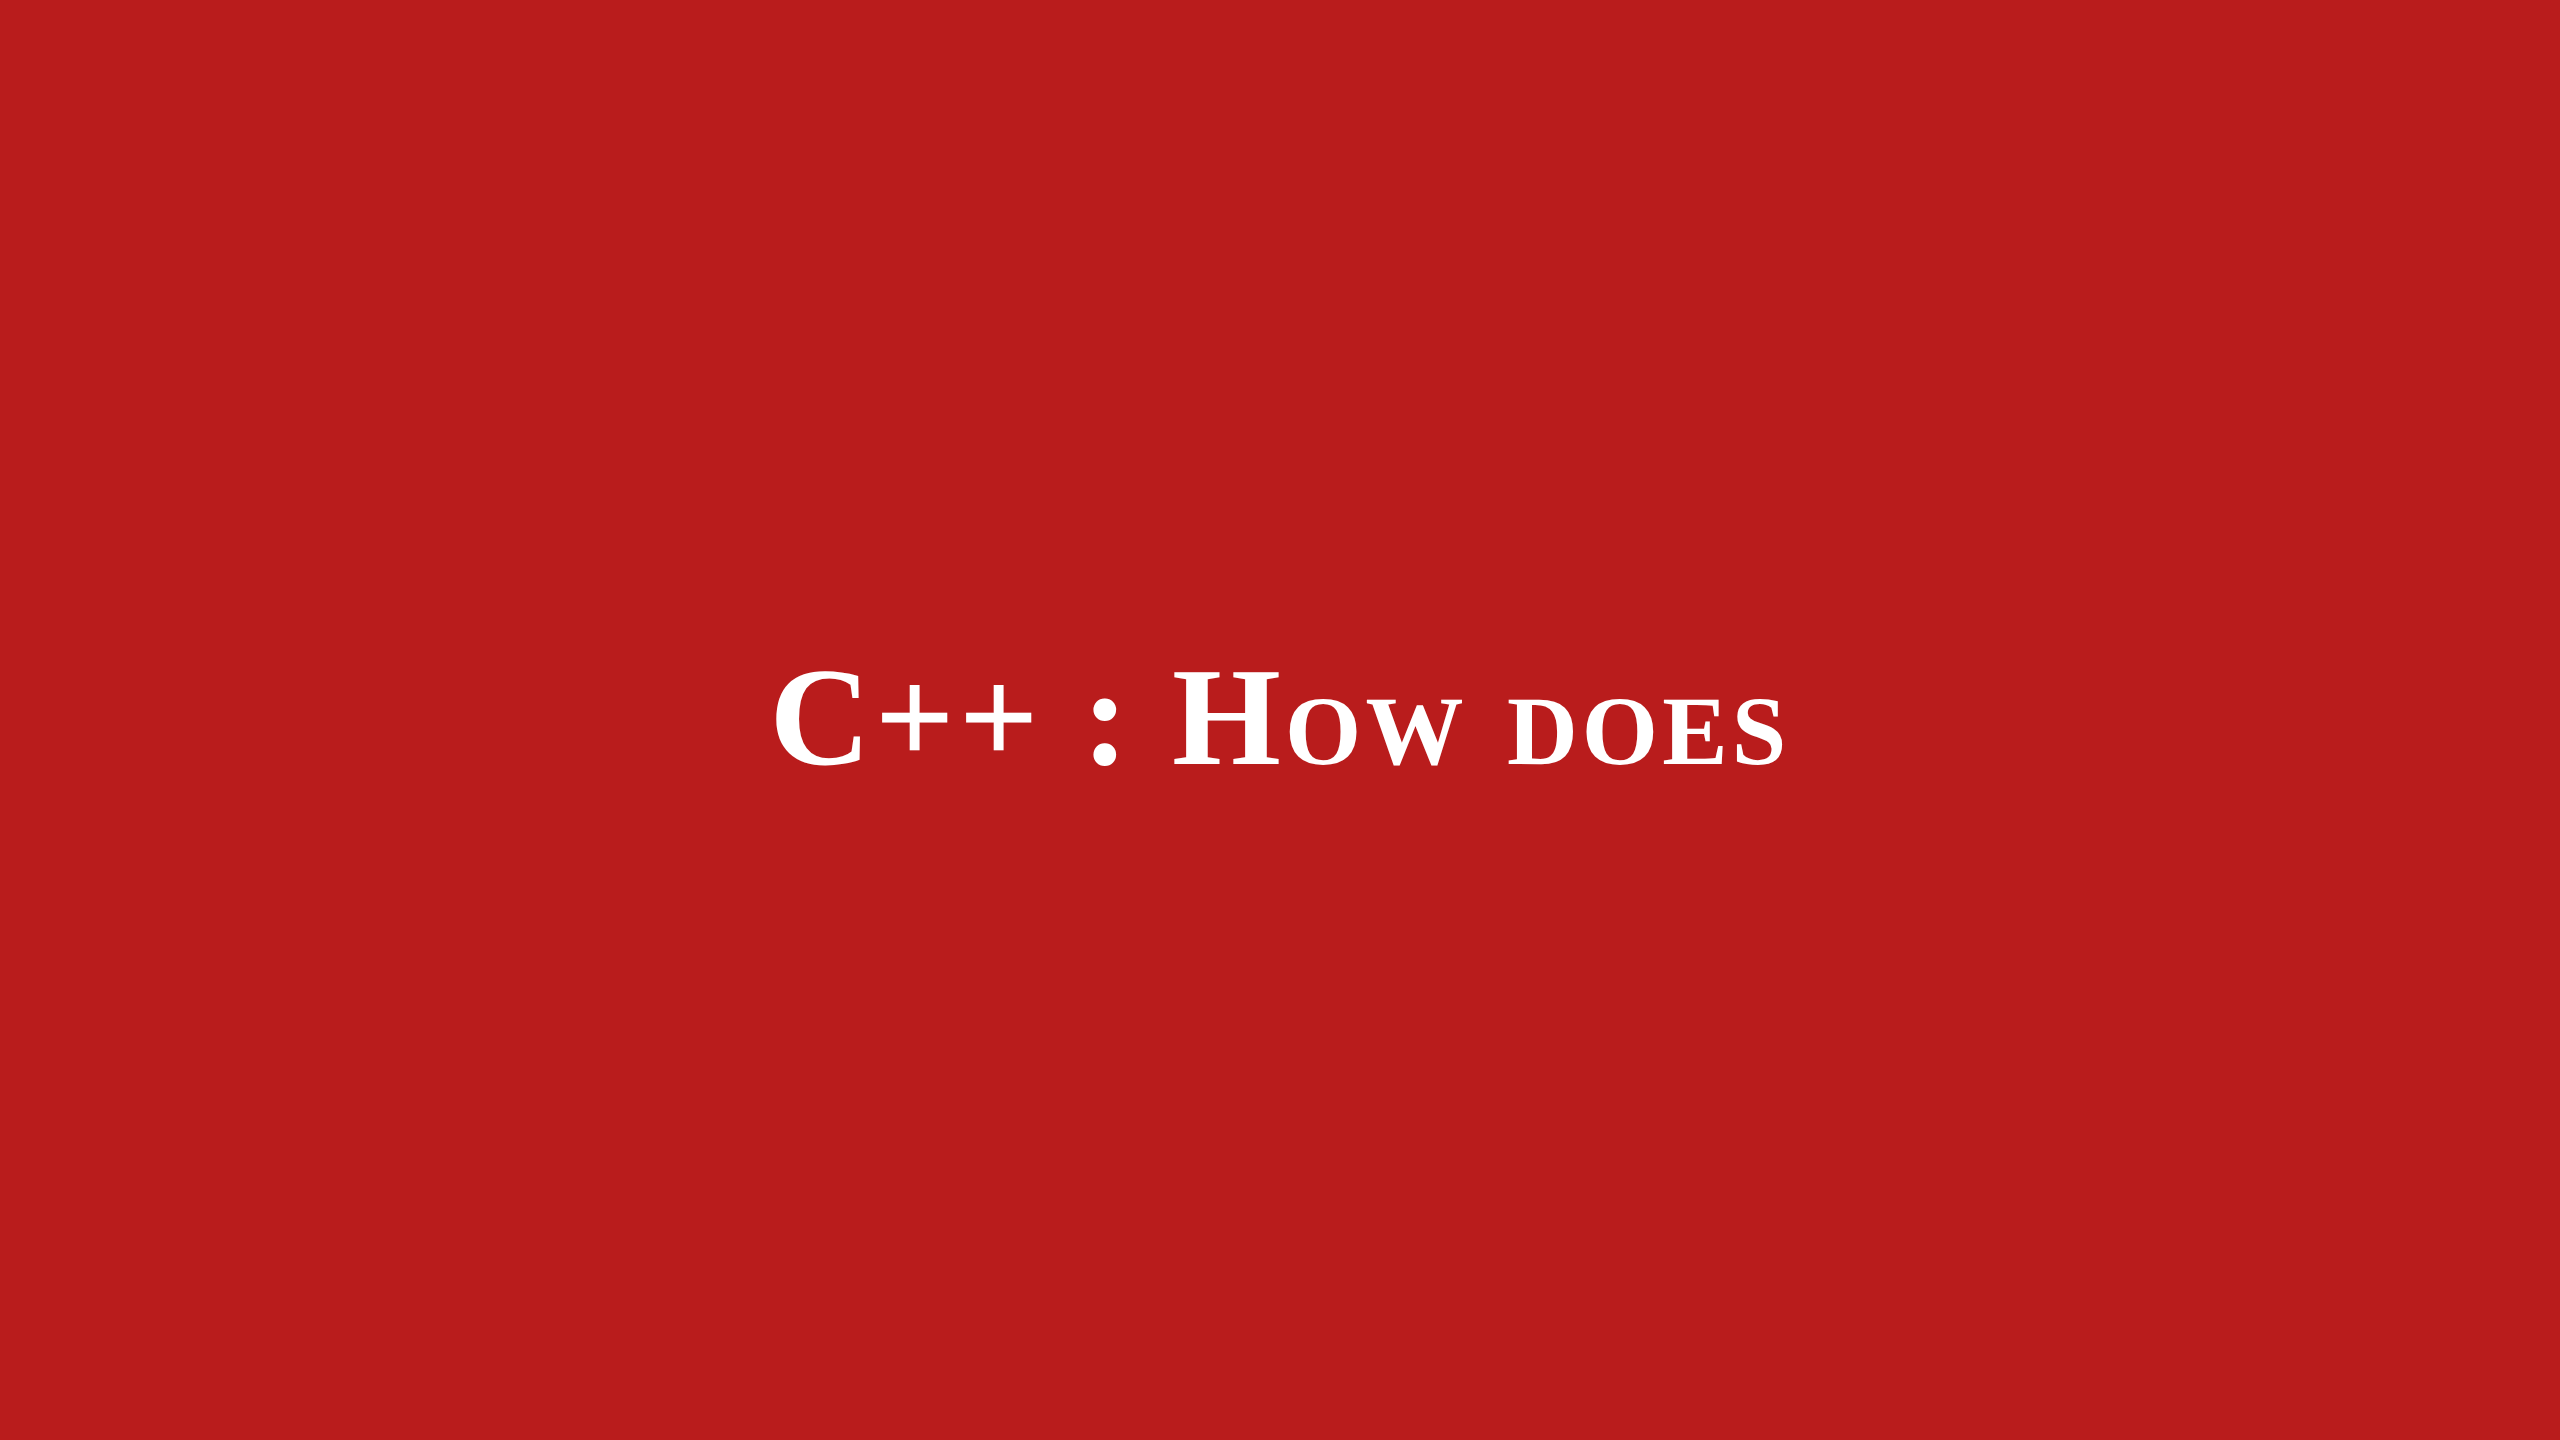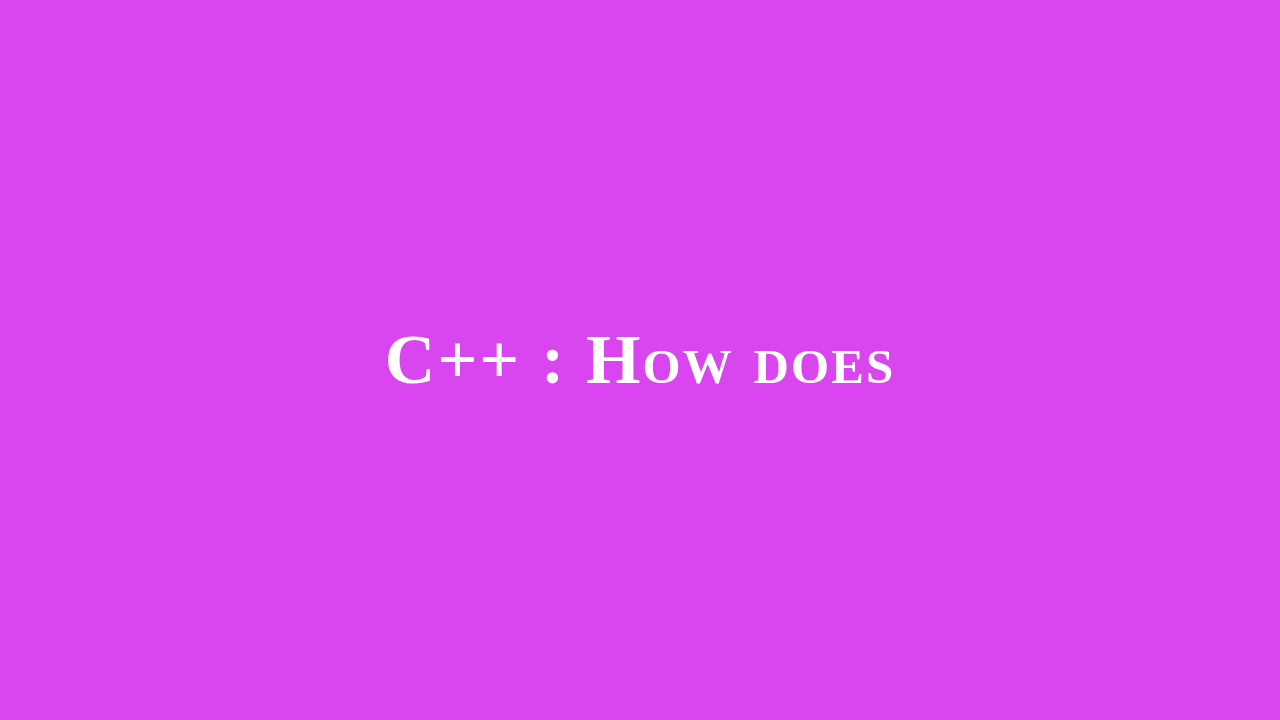--- a/index.html
+++ b/index.html
@@ -14,21 +14,21 @@
       background: #000;
       display: flex;
       align-items: center;
       justify-content: center;
       overflow: hidden;
     }
     
     .slide {
       width: 1280px;
       height: 720px;
-      background: #d946ef;
+      background: #b91c1c;
       display: flex;
       align-items: center;
       justify-content: center;
       position: relative;
     }
     
     .title-text {
       font-family: 'Copperplate', 'Copperplate Gothic', 'Trajan Pro', serif;
       font-variant: small-caps;
       text-transform: lowercase;

